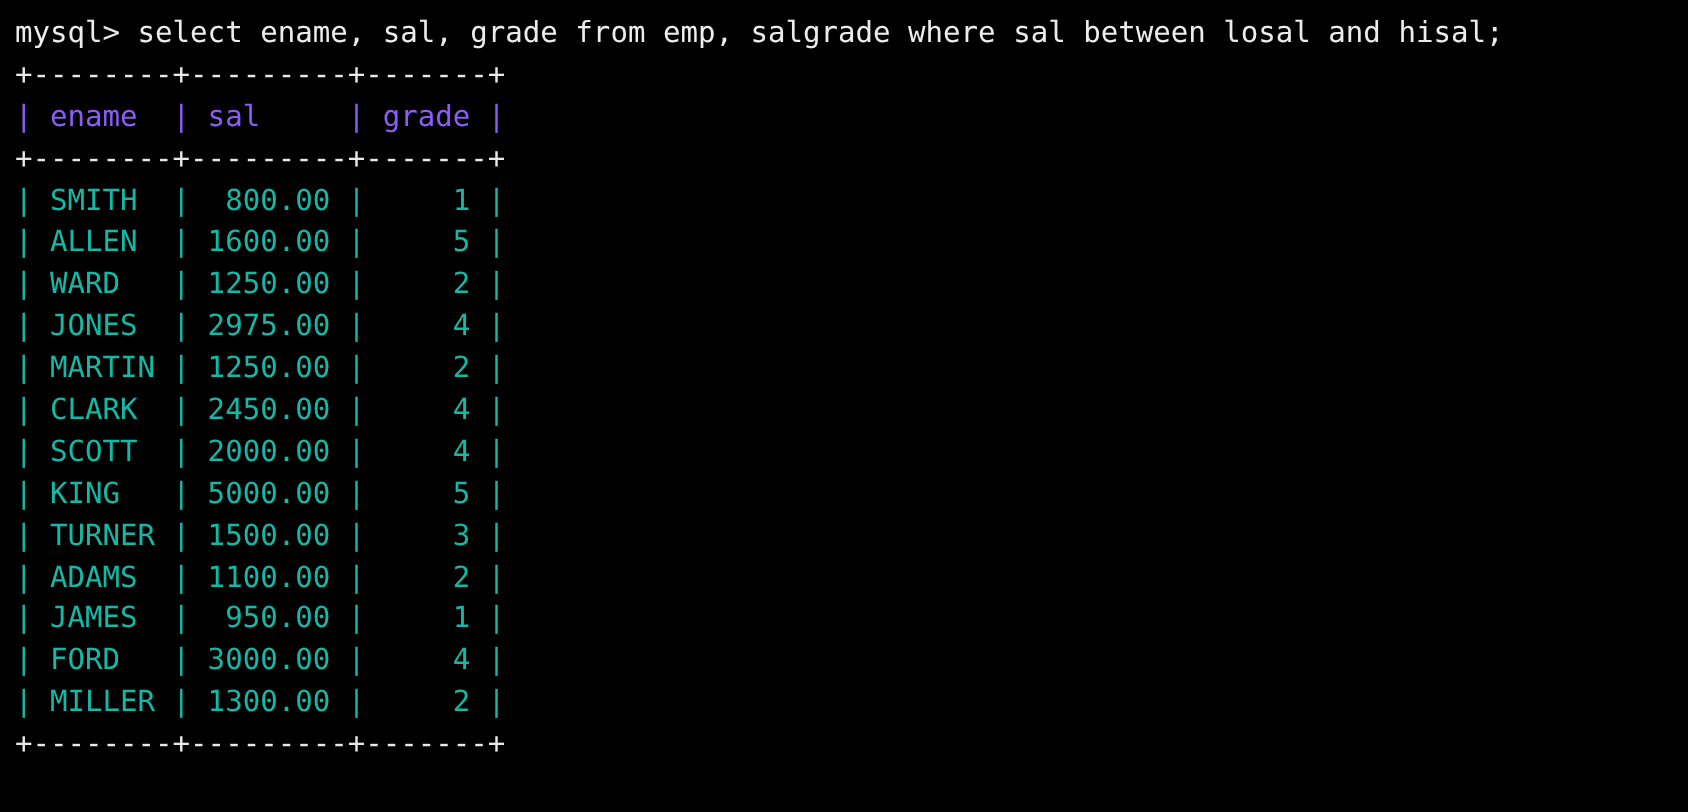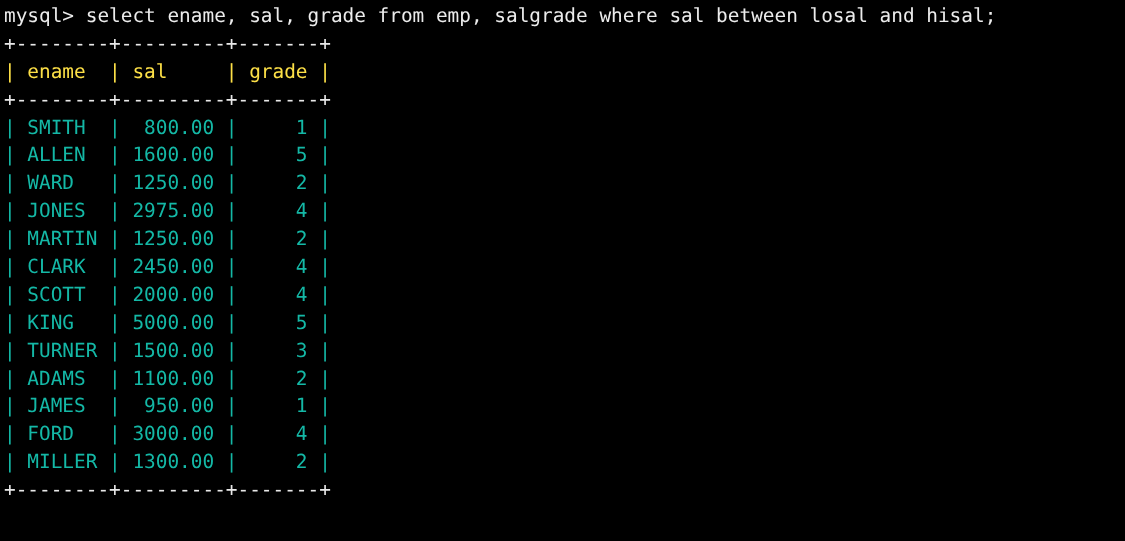--- a/index.html
+++ b/index.html
@@ -12,40 +12,40 @@
     width: 1125px;
     height: 541px;
     overflow: hidden;
     font-family: "DejaVu Sans Mono", "Liberation Mono", monospace;
   }
   #terminal {
     width: 1125px;
     height: 541px;
     background: #000000;
     color: #e6e6e6;
-    padding: 2px;
+    padding: 8px;
     box-sizing: border-box;
     position: relative;
   }
   .term-line {
     display: block;
     white-space: pre;
     font-family: "DejaVu Sans Mono", "Liberation Mono", monospace;
     font-size: 19.4px;
     line-height: 27.9px;
     letter-spacing: 0px;
     color: #e8e8e8;
     padding-left: 2px;
     height: 27.9px;
     text-rendering: geometricPrecision;
     -webkit-font-smoothing: subpixel-antialiased;
   }
   .term-line.prompt-line { color: #ececec; }
   .term-line.rule-line { color: #e8e8e8; }
-  .term-line.header-line { color: #fde047; }
+  .term-line.header-line { color: #8b5cf6; }
   .term-line.data-line { color: #14b8a6; }
 </style>
 </head>
 <body>
 
 <div id="terminal">
 
   <div class="term-line prompt-line">mysql&gt; select ename, sal, grade from emp, salgrade where sal between losal and hisal;</div>
 
   <div class="term-line rule-line">+--------+---------+-------+</div>

